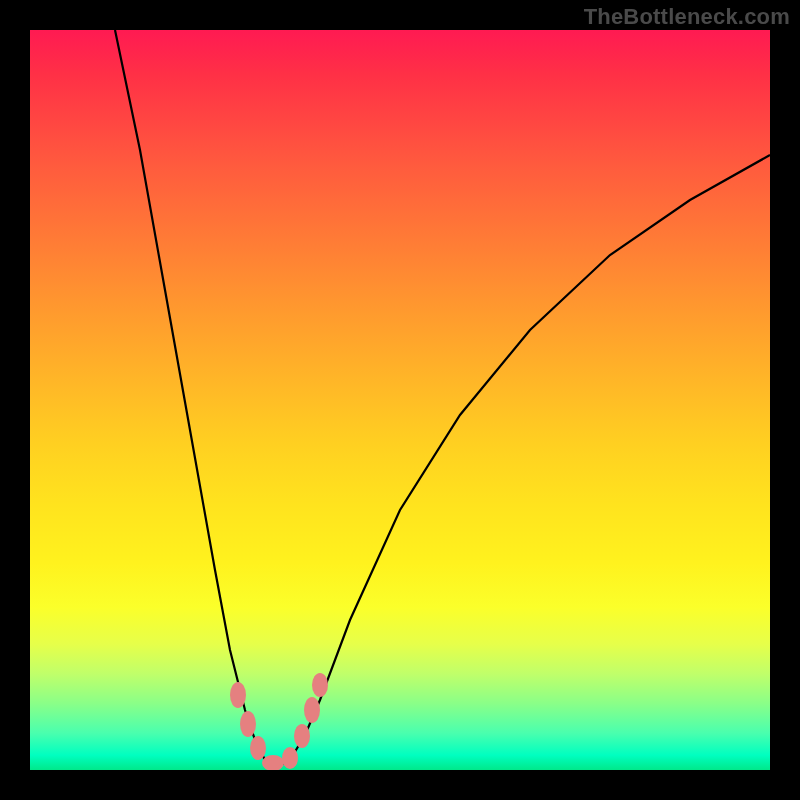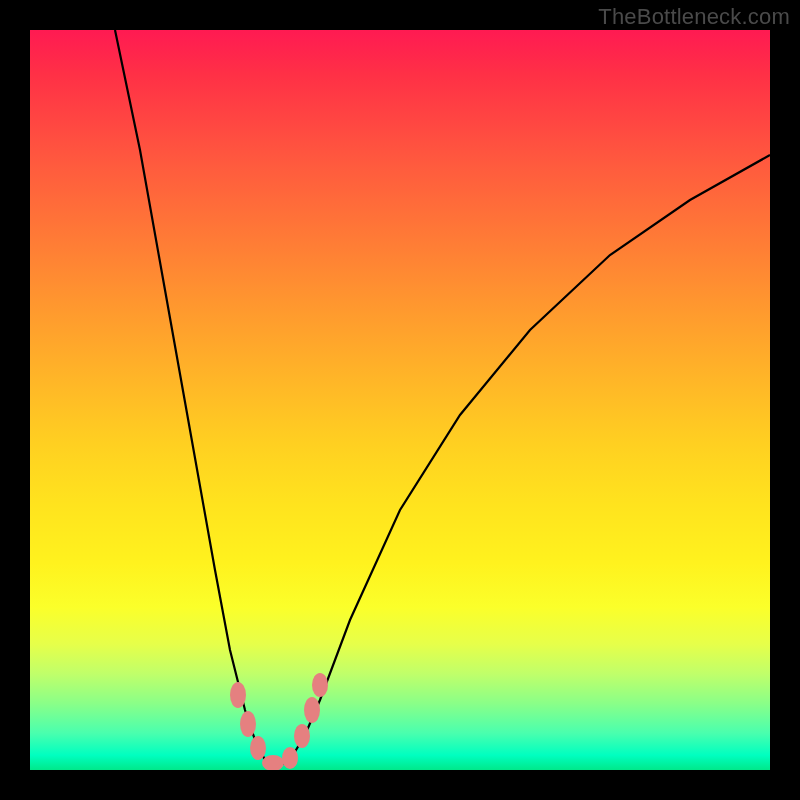--- a/index.html
+++ b/index.html
@@ -35,21 +35,21 @@
       #00ffc0 98%,
       #00e88a 100%
     );
   }
   .watermark {
     position: absolute;
     top: 4px;
     right: 10px;
     color: #4a4a4a;
     font-size: 22px;
-    font-weight: 400;
+    font-weight: 700;
     letter-spacing: 0.2px;
     z-index: 10;
   }
   svg.curves {
     position: absolute;
     left: 0;
     top: 0;
     width: 740px;
     height: 740px;
   }

